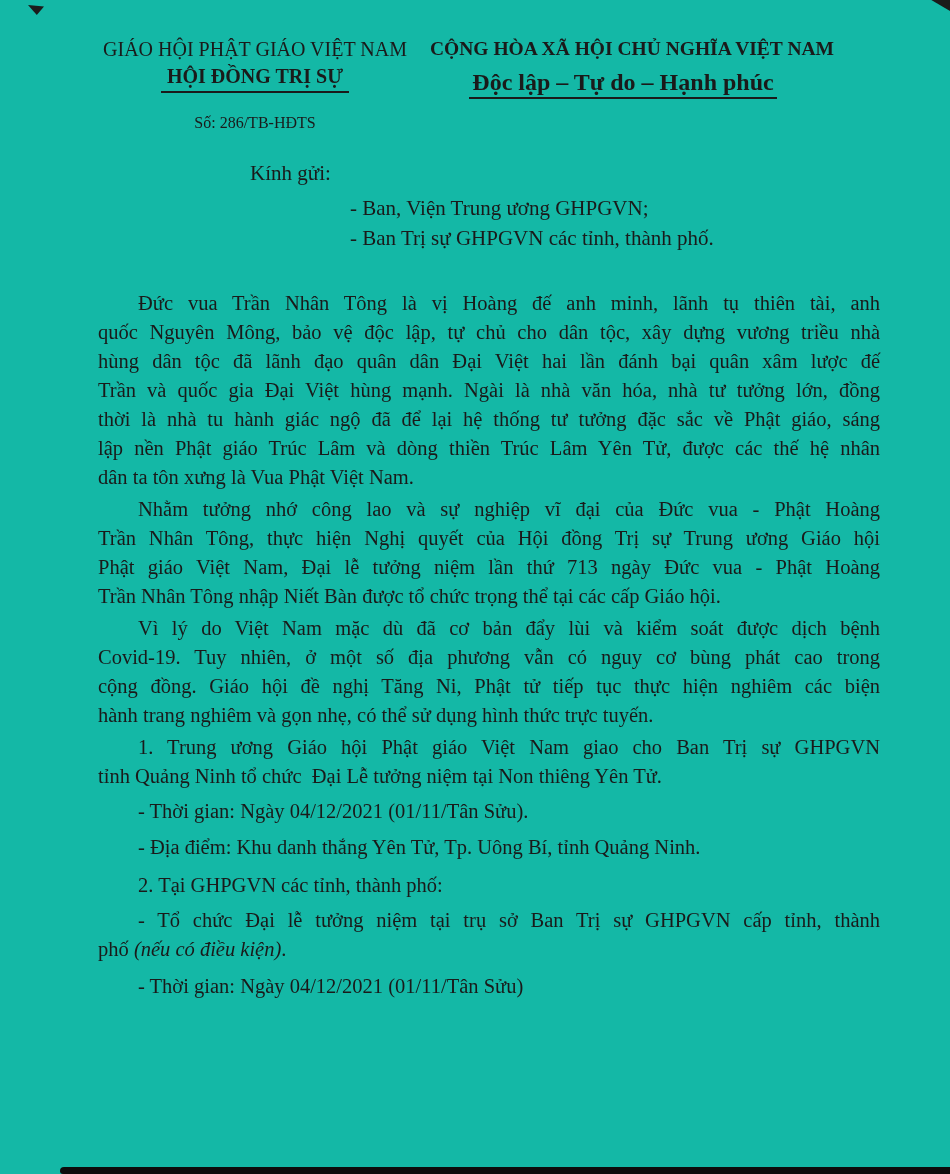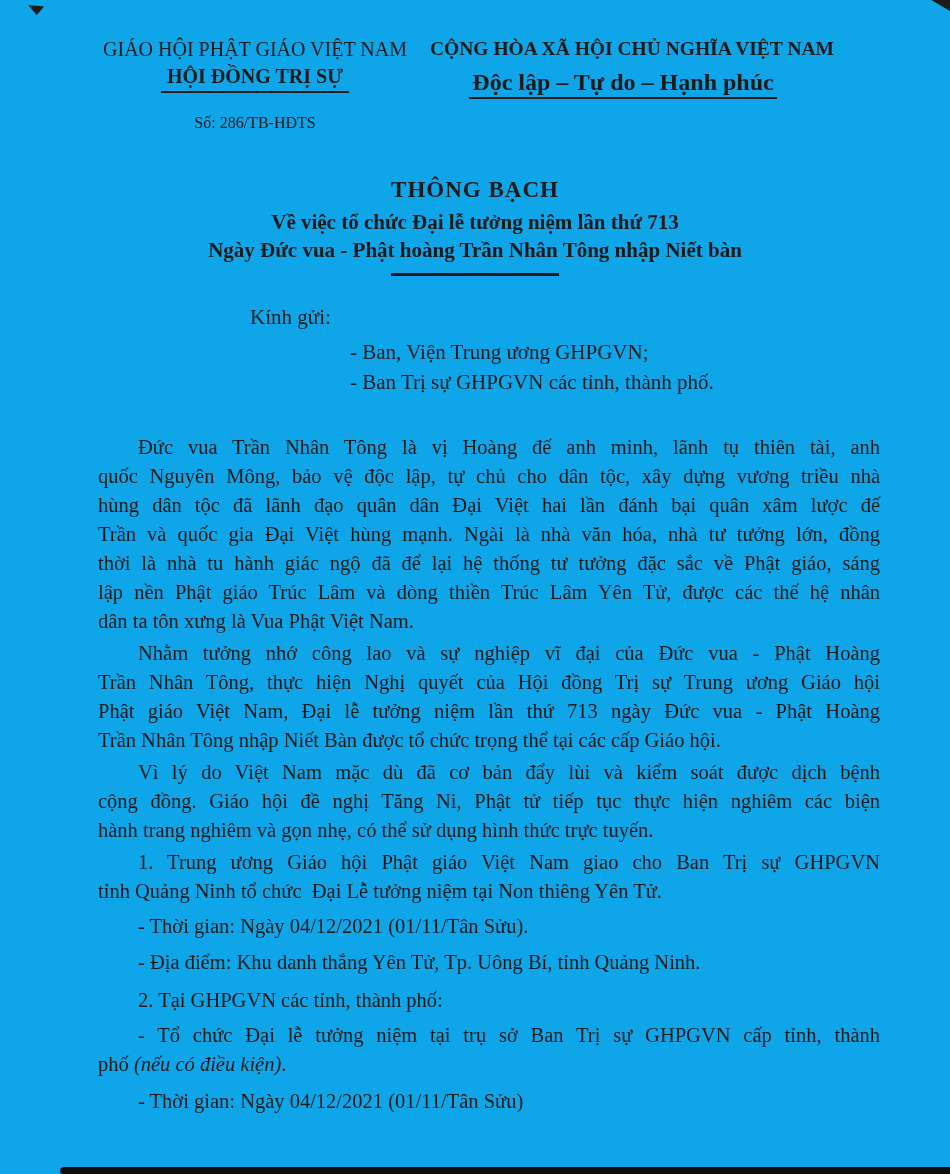--- a/index.html
+++ b/index.html
@@ -1,20 +1,20 @@
 <!DOCTYPE html>
 <html><head>
 <meta charset="utf-8">
 <style>
   html,body{margin:0;padding:0;background:#e8e8e8;}
   .page{
     position:relative;
     width:950px;height:1174px;
     margin:0 auto;
-    background:#0ea5e9;
+    background:#14b8a6;
     color:#1a1a1a;
     font-family:"Liberation Serif","DejaVu Serif",serif;
     overflow:hidden;
   }
   
   .header{display:flex;padding-top:36px;}
   .h-left{width:322px;margin-left:94px;text-align:center;}
   .h-right{width:386px;margin-left:14px;text-align:center;}
   .org-name{font-size:20px;line-height:26px;white-space:nowrap;}
   .council{display:inline-block;font-size:20px;font-weight:bold;line-height:24px;
@@ -67,26 +67,20 @@
       <div class="org-name">GIÁO HỘI PHẬT GIÁO VIỆT NAM</div>
       <div><span class="council">HỘI ĐỒNG TRỊ SỰ</span></div>
       <div class="doc-number">Số: 286/TB-HĐTS</div>
     </div>
     <div class="h-right">
       <div class="nation">CỘNG HÒA XÃ HỘI CHỦ NGHĨA VIỆT NAM</div>
       <div><span class="motto">Độc lập – Tự do – Hạnh phúc</span></div>
     </div>
   </div>
 
-  <div class="title-block">
-    <div class="doc-type">THÔNG BẠCH</div>
-    <div class="sub sub1">Về việc tổ chức Đại lễ tưởng niệm lần thứ 713</div>
-    <div class="sub">Ngày Đức vua - Phật hoàng Trần Nhân Tông nhập Niết bàn</div>
-    <div class="divider"></div>
-  </div>
 
   <div class="recipients">
     <div class="r-label">Kính gửi:</div>
     <div class="r-items">
       <div class="r-item">- Ban, Viện Trung ương GHPGVN;</div>
       <div class="r-item">- Ban Trị sự GHPGVN các tỉnh, thành phố.</div>
     </div>
   </div>
 
   <div class="body">
@@ -103,20 +97,21 @@
 
     <div class="para">
       <span class="line j fl">Nhằm tưởng nhớ công lao và sự nghiệp vĩ đại của Đức vua - Phật Hoàng</span>
       <span class="line j">Trần Nhân Tông, thực hiện Nghị quyết của Hội đồng Trị sự Trung ương Giáo hội</span>
       <span class="line j">Phật giáo Việt Nam, Đại lễ tưởng niệm lần thứ 713 ngày Đức vua - Phật Hoàng</span>
       <span class="line">Trần Nhân Tông nhập Niết Bàn được tổ chức trọng thể tại các cấp Giáo hội.</span>
     </div>
 
     <div class="para">
       <span class="line j fl">Vì lý do Việt Nam mặc dù đã cơ bản đẩy lùi và kiểm soát được dịch bệnh</span>
+      <span class="line j">Covid-19. Tuy nhiên, ở một số địa phương vẫn có nguy cơ bùng phát cao trong</span>
       <span class="line j">cộng đồng. Giáo hội đề nghị Tăng Ni, Phật tử tiếp tục thực hiện nghiêm các biện</span>
       <span class="line">hành trang nghiêm và gọn nhẹ, có thể sử dụng hình thức trực tuyến.</span>
     </div>
 
     <div class="para">
       <span class="line j fl">1. Trung ương Giáo hội Phật giáo Việt Nam giao cho Ban Trị sự GHPGVN</span>
       <span class="line preserve">tỉnh Quảng Ninh tổ chức  Đại Lễ tưởng niệm tại Non thiêng Yên Tử.</span>
     </div>
 
     <div class="line dash mt6">- Thời gian: Ngày 04/12/2021 (01/11/Tân Sửu).</div>

